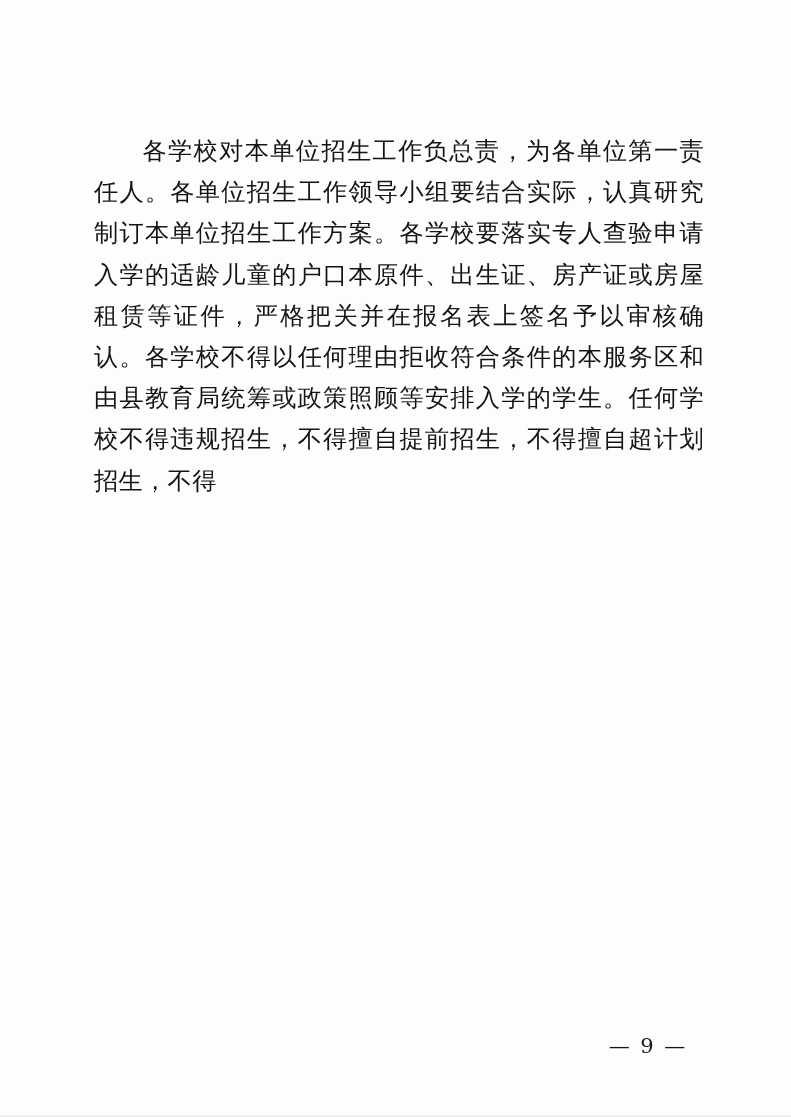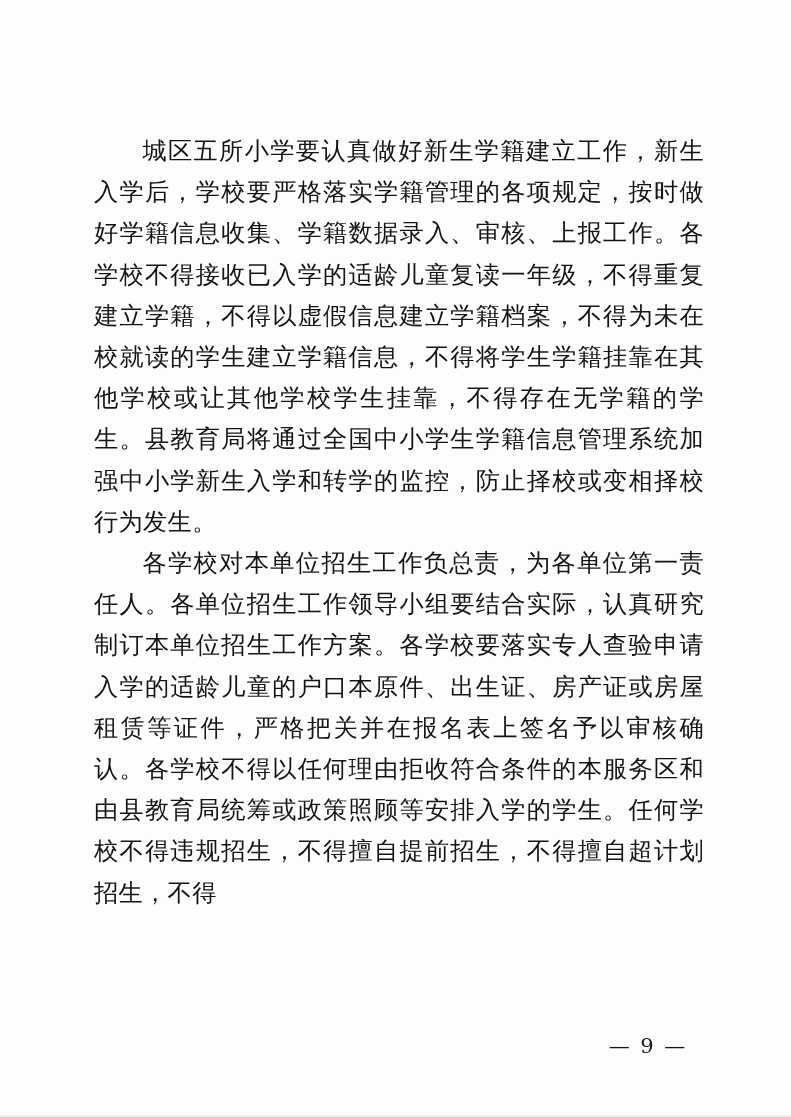--- a/index.html
+++ b/index.html
@@ -87,21 +87,20 @@
 </style>
 </head>
 <body>
 
 <div id="page-sheet">
 
   <div id="text-body">
 
 
 
-    <p class="para indent">城区五所小学要认真做好新生学籍建立工作，新生入学后，学校要严格落实学籍管理的各项规定，按时做好学籍信息收集、学籍数据录入、审核、上报工作。各学校不得接收已入学的适龄儿童复读一年级，不得重复建立学籍，不得以虚假信息建立学籍档案，不得为未在校就读的学生建立学籍信息，不得将学生学籍挂靠在其他学校或让其他学校学生挂靠，不得存在无学籍的学生。县教育局将通过全国中小学生学籍信息管理系统加强中小学新生入学和转学的监控，防止择校或变相择校行为发生。</p>
 
 
     <p class="para indent">各学校对本单位招生工作负总责，为各单位第一责任人。各单位招生工作领导小组要结合实际，认真研究制订本单位招生工作方案。各学校要落实专人查验申请入学的适龄儿童的户口本原件、出生证、房产证或房屋租赁等证件，严格把关并在报名表上签名予以审核确认。各学校不得以任何理由拒收符合条件的本服务区和由县教育局统筹或政策照顾等安排入学的学生。任何学校不得违规招生，不得擅自提前招生，不得擅自超计划招生，不得</p>
 
   </div>
 
   <div id="page-number">
     <span class="pn-inner">— 9 —</span>
   </div>
 

